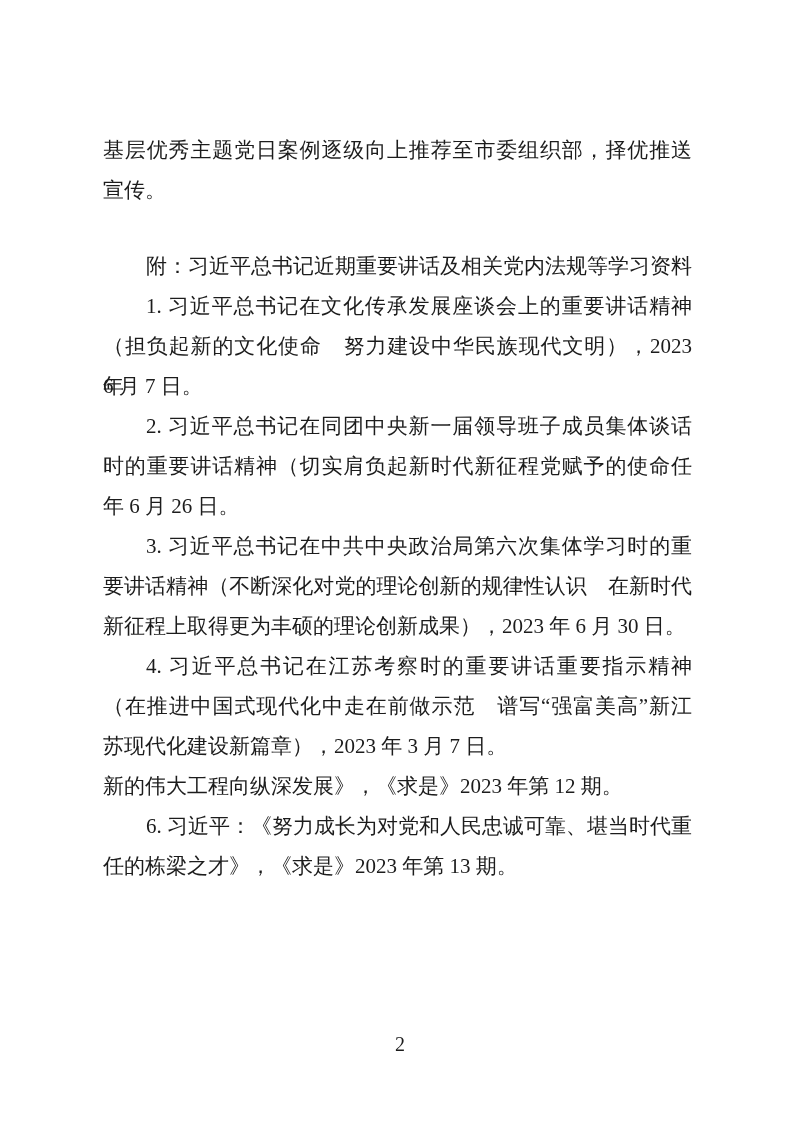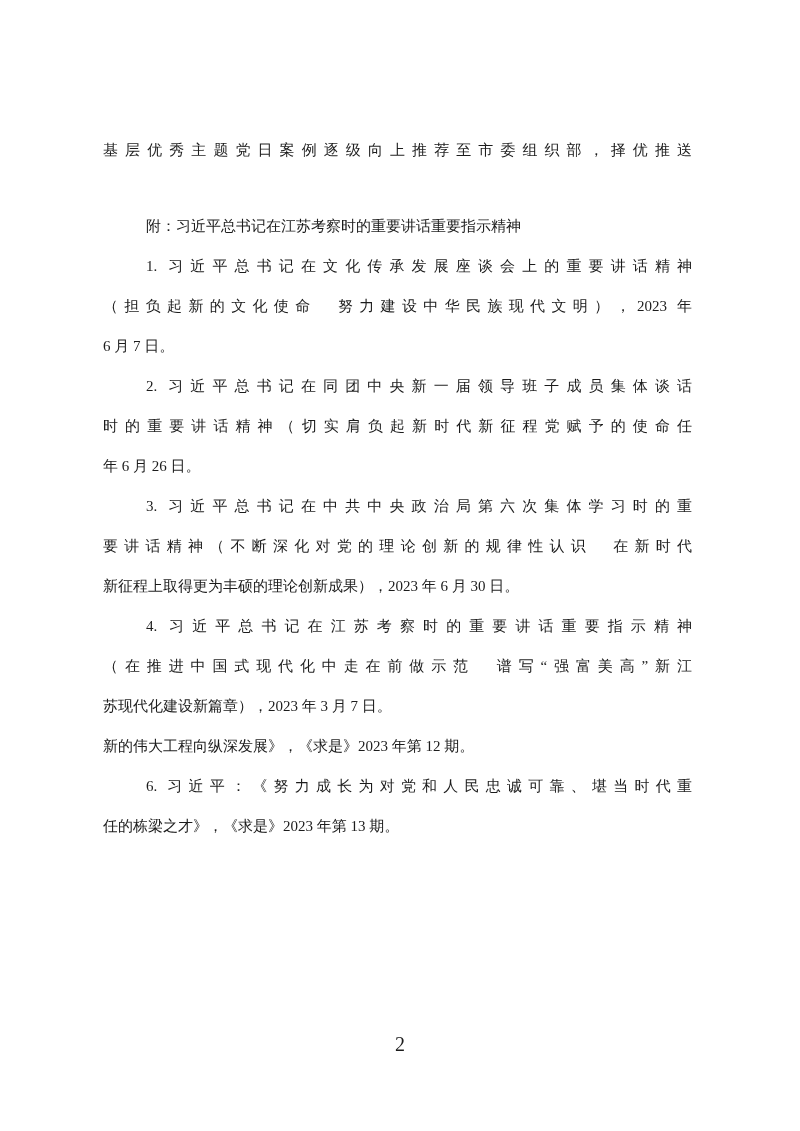--- a/index.html
+++ b/index.html
@@ -18,21 +18,21 @@
   }
   #doc-body {
     position: absolute;
     left: 103px;
     top: 130px;
     width: 589px;
   }
   .line {
     height: 40px;
     line-height: 40px;
-    font-size: 15px;
+    font-size: 21px;
     white-space: nowrap;
     text-align: left;
   }
   .line.fill {
     white-space: normal;
     text-align: justify;
     text-align-last: justify;
   }
   .line.indent {
     padding-left: 43px;
@@ -53,22 +53,23 @@
     line-height: 28px;
     color: #1c1c1c;
   }
 </style>
 </head>
 <body>
 
 <div id="page">
   <div id="doc-body">
       <div class="line fill">基层优秀主题党日案例逐级向上推荐至市委组织部，择优推送</div>
+      <div class="line">宣传。</div>
       <div class="spacer"></div>
-      <div class="line indent">附：习近平总书记在江苏考察时的重要讲话重要指示精神</div>
+      <div class="line indent">附：习近平总书记近期重要讲话及相关党内法规等学习资料</div>
       <div class="line fill indent">1. 习近平总书记在文化传承发展座谈会上的重要讲话精神</div>
       <div class="line fill">（担负起新的文化使命　努力建设中华民族现代文明），2023 年</div>
       <div class="line">6 月 7 日。</div>
       <div class="line fill indent">2. 习近平总书记在同团中央新一届领导班子成员集体谈话</div>
       <div class="line fill">时的重要讲话精神（切实肩负起新时代新征程党赋予的使命任</div>
       <div class="line">年 6 月 26 日。</div>
       <div class="line fill indent">3. 习近平总书记在中共中央政治局第六次集体学习时的重</div>
       <div class="line fill">要讲话精神（不断深化对党的理论创新的规律性认识　在新时代</div>
       <div class="line">新征程上取得更为丰硕的理论创新成果），2023 年 6 月 30 日。</div>
       <div class="line fill indent bold">4. 习近平总书记在江苏考察时的重要讲话重要指示精神</div>

